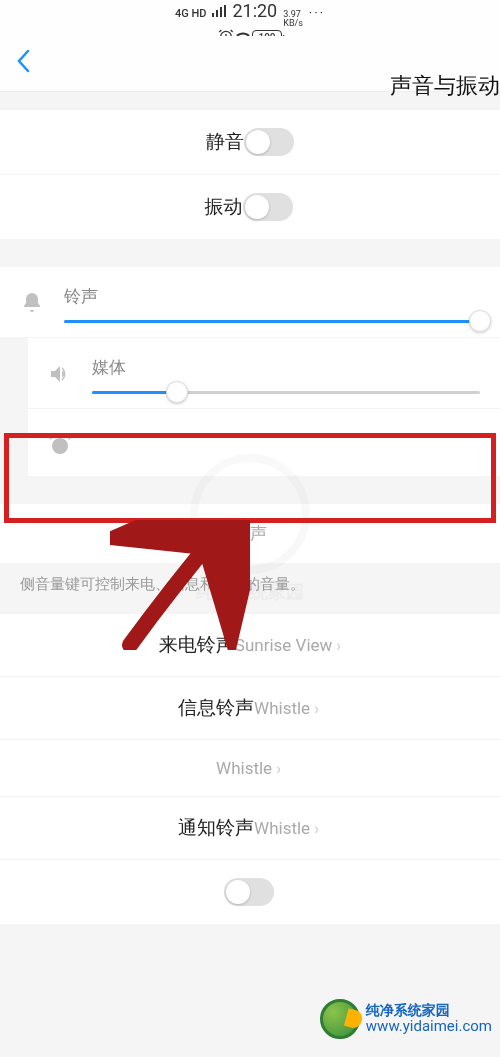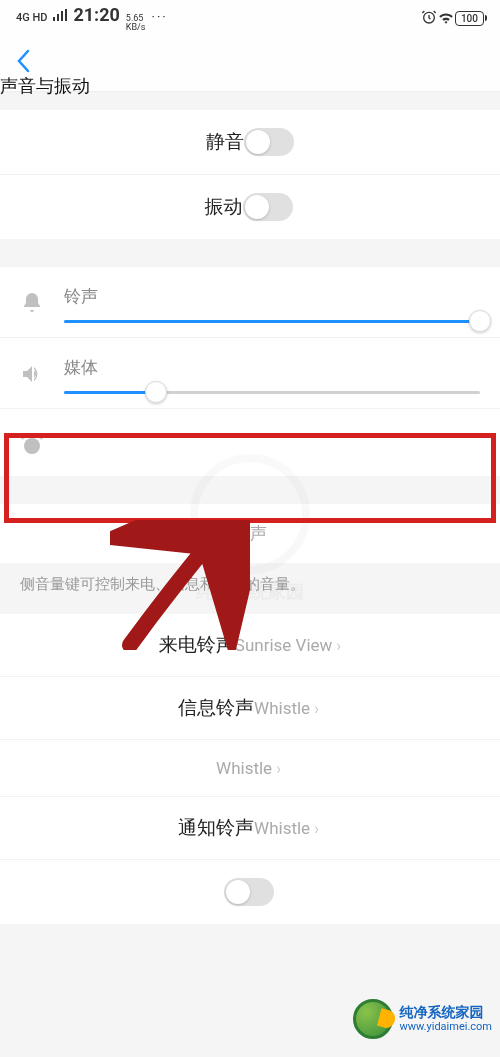--- a/index.html
+++ b/index.html
@@ -19,20 +19,21 @@
 
     .status-bar {
       height: 36px;
       background: #fefefe;
       display: flex;
       align-items: center;
       justify-content: space-between;
       padding: 0 16px;
       font-size: 13px;
       color: #333;
+      flex-direction: column;
     }
 
     .status-left {
       display: flex;
       align-items: baseline;
       gap: 6px;
     }
 
     .status-right {
       display: flex;
@@ -43,21 +44,21 @@
       font-size: 14px;
     }
 
     .network-label {
       font-size: 11px;
       font-weight: 500;
     }
 
     .time-display {
       font-size: 18px;
-      font-weight: 700;
+      font-weight: 400;
     }
 
     .speed-display {
       font-size: 9px;
       line-height: 1;
     }
 
     .dots {
       letter-spacing: 2px;
     }
@@ -94,22 +95,22 @@
     .back-button {
       position: absolute;
       left: 16px;
       font-size: 28px;
       color: #1e90ff;
       cursor: pointer;
     }
 
     .header-title {
       width: 100%;
-      text-align: left;
-      font-size: 18px;
+      text-align: right;
+      font-size: 22px;
       font-weight: 500;
       color: #111;
       margin-top: 44px;
     }
 
     .section-gap {
       height: 18px;
     }
 
     .setting-row {
@@ -168,20 +169,21 @@
     .slider-section {
       background: #fff;
       padding: 18px 20px 14px 20px;
       display: flex;
       align-items: flex-start;
       gap: 18px;
     }
 
     .slider-section + .slider-section {
       border-top: 1px solid #f2f2f2;
+      margin-left: 28px;
     }
 
     .slider-icon {
       font-size: 22px;
       color: #c0c0c0;
       margin-top: 6px;
       min-width: 26px;
     }
 
     .slider-content {
@@ -291,21 +293,21 @@
       line-height: 1.1;
     }
 
     .logo-text-main {
       font-size: 14px;
       font-weight: 700;
       color: #1565c0;
     }
 
     .logo-text-sub {
-      font-size: 11px;
+      font-size: 15px;
       color: #1565c0;
     }
 
     .watermark-center {
       position: absolute;
       top: 50%;
       left: 50%;
       transform: translate(-50%, -50%);
       opacity: 0.06;
       z-index: 5;
@@ -338,21 +340,21 @@
     <span class="signal-icon">
       <svg width="14" height="12" viewBox="0 0 14 12">
           <rect x="0" y="8" width="2" height="4" fill="#333"></rect>
           <rect x="4" y="5" width="2" height="7" fill="#333"></rect>
           <rect x="8" y="2" width="2" height="10" fill="#333"></rect>
           <rect x="12" y="0" width="2" height="12" fill="#333"></rect>
         </svg>
     </span>
     <span class="time-display">21:20</span>
     <span class="speed-display">
-      <div>5.65</div>
+      <div>3.97</div>
       <div>KB/s</div>
     </span>
     <span class="dots">···</span>
   </div>
   <div class="status-right">
     <span class="alarm-icon-small">
       <svg width="16" height="16" viewBox="0 0 24 24" fill="none" stroke="#333" stroke-width="2">
           <circle cx="12" cy="13" r="8"></circle>
           <path d="M12 9v4l2 2"></path>
           <path d="M5 3L2 6"></path>

